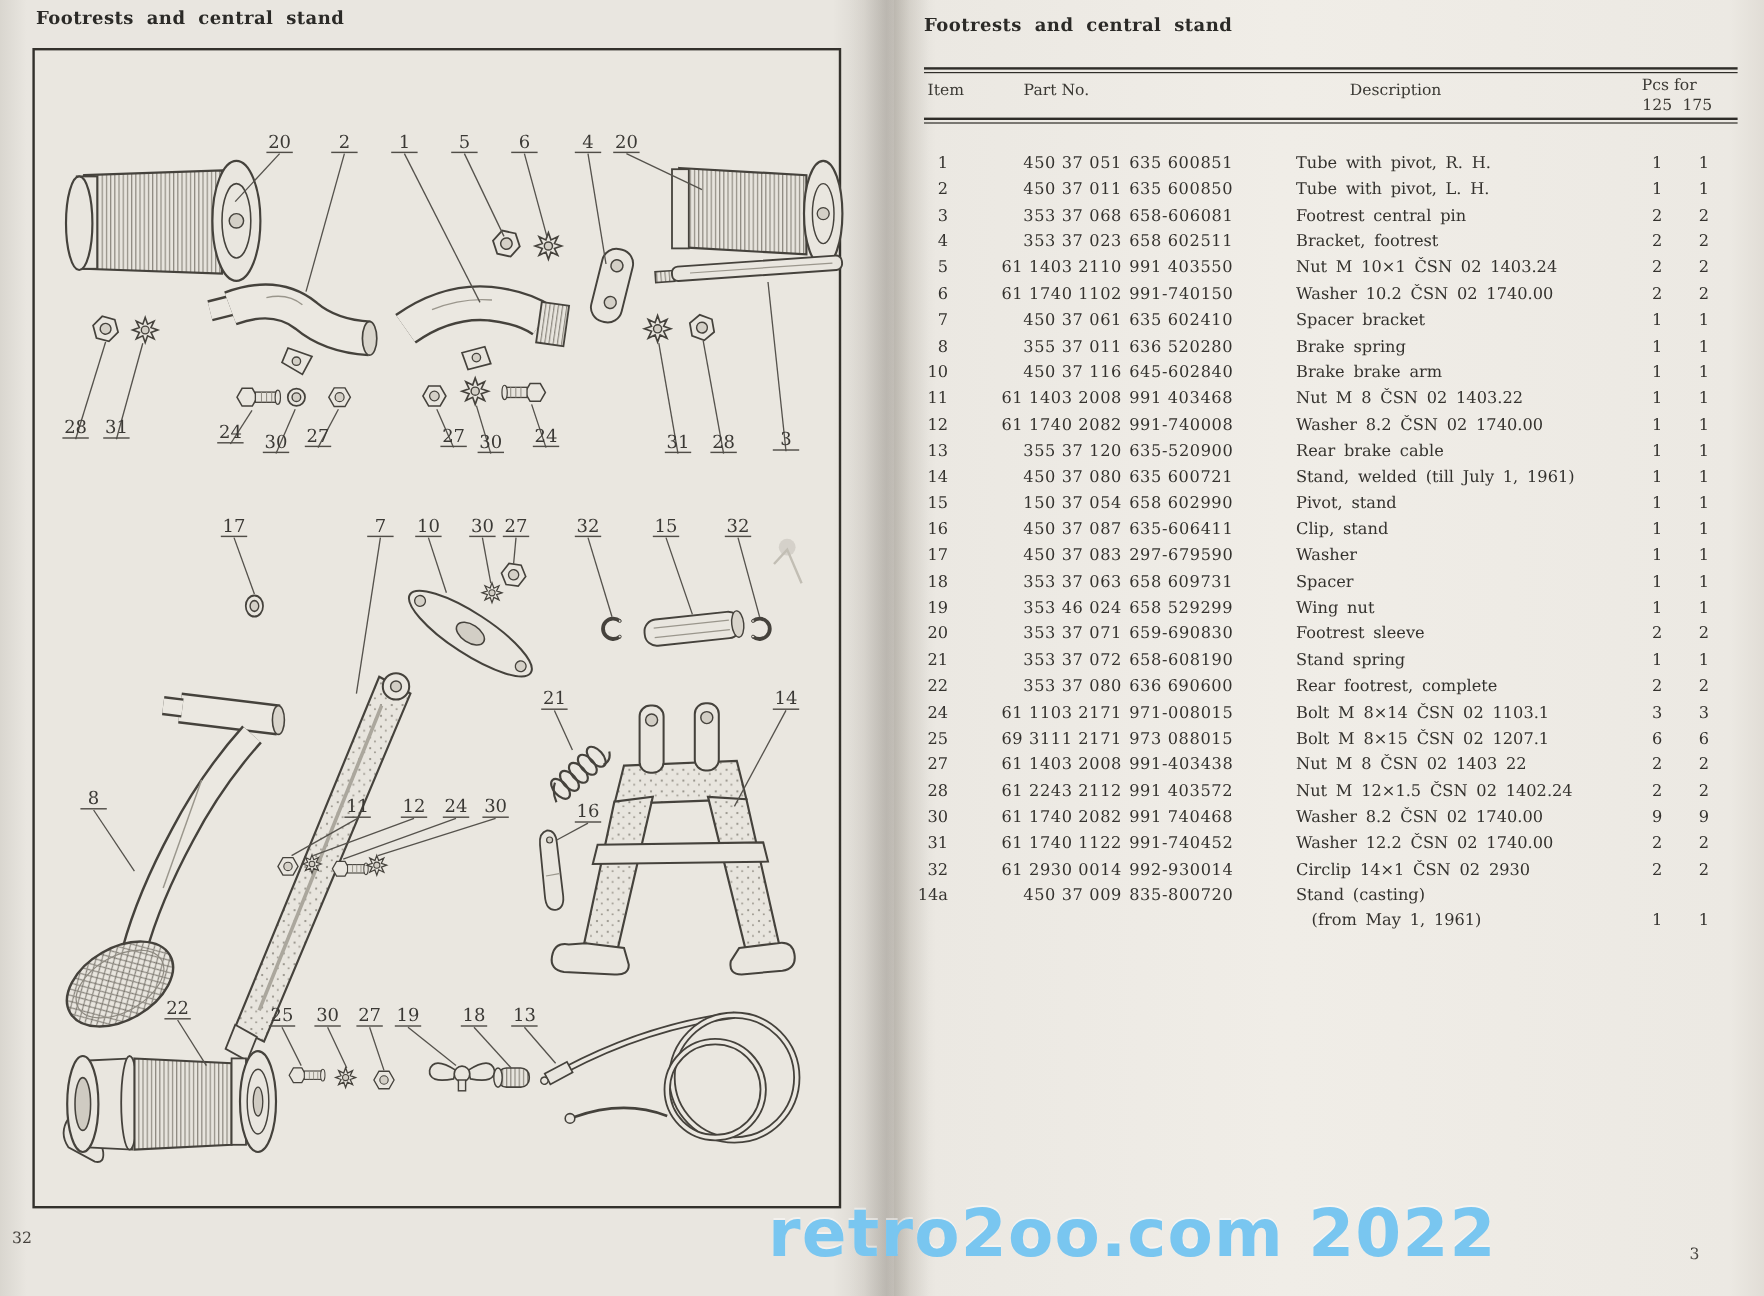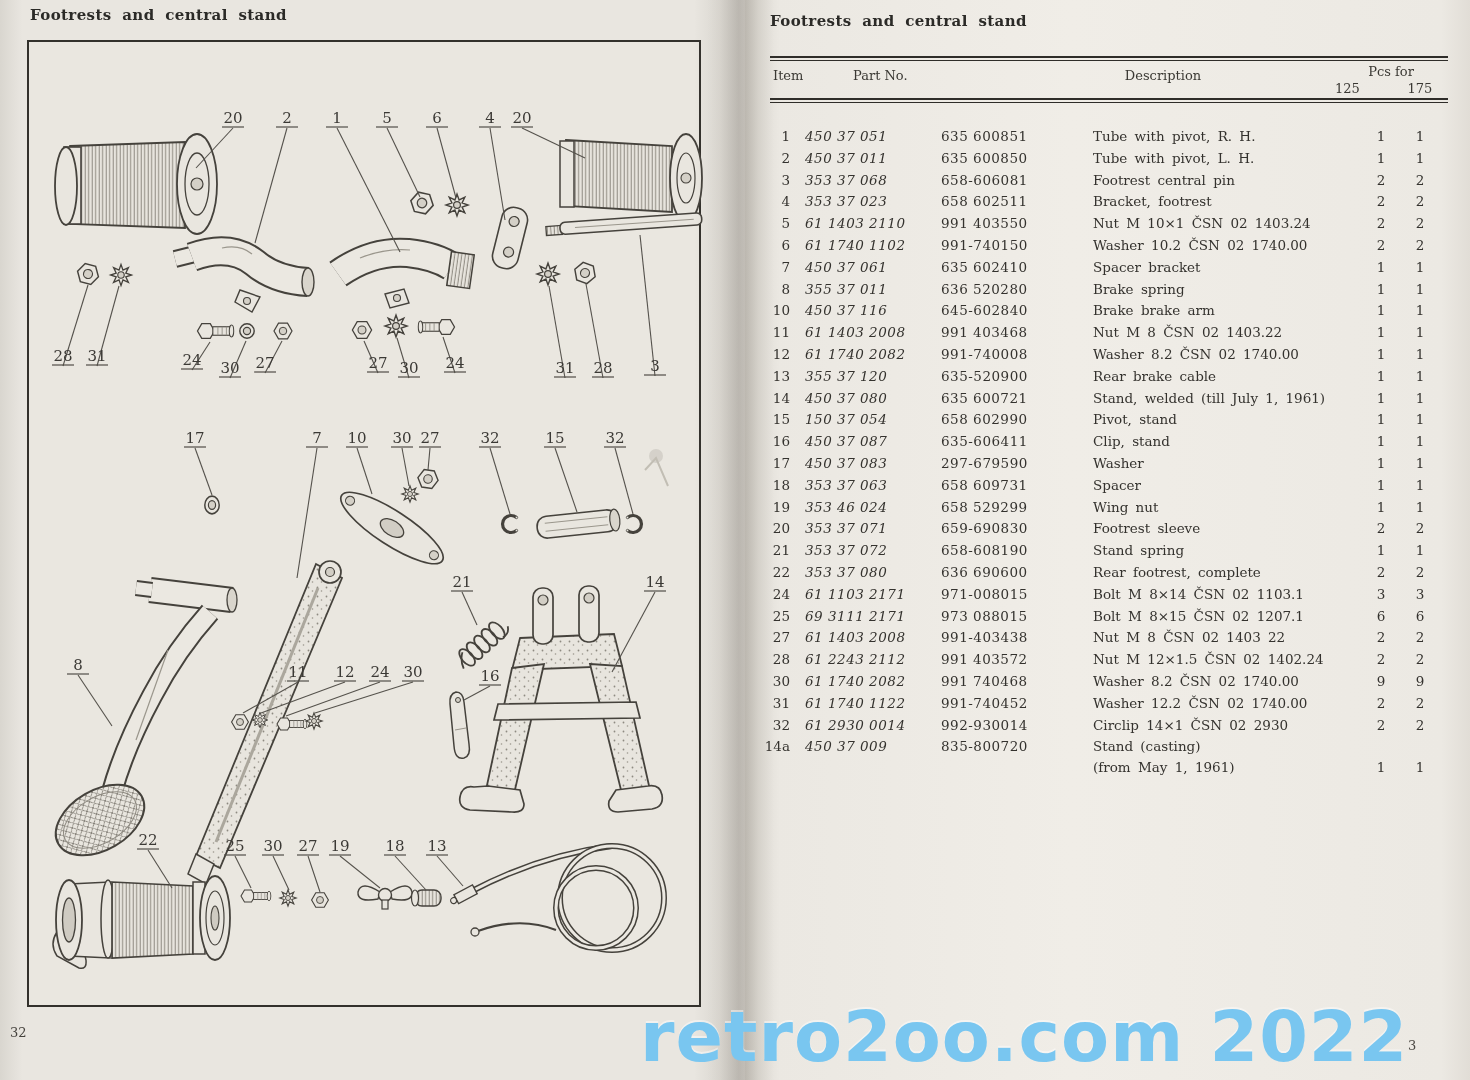--- a/index.html
+++ b/index.html
@@ -21,29 +21,29 @@
   #diagram{position:absolute;left:0;top:0;}
   #page-num-left{position:absolute;left:10px;top:1025px;font-size:13px;color:#45423d;}
   #page-num-right{position:absolute;left:663px;top:1038px;font-size:13px;color:#4a4742;z-index:30;}
   
   #parts-table{position:absolute;left:0;top:0;width:725px;height:1080px;font-size:13.5px;color:#34322e;}
   .rule{position:absolute;left:25px;width:678px;background:#2f2d29;}
   .th{position:absolute;color:#3a3833;font-size:13px;white-space:nowrap;}
   .row{position:absolute;left:0;width:720px;height:22px;white-space:nowrap;}
   .row span{position:absolute;display:block;}
   .c-item{left:10px;width:35px;text-align:right;}
-  .c-p1{left:60px;width:130px;text-align:left;letter-spacing:0.5px;font-style:italic;}
+  .c-p1{left:60px;width:130px;text-align:right;letter-spacing:0.5px;}
   .c-p2{left:196px;width:120px;letter-spacing:0.5px;}
-  .c-desc{left:335px;width:290px;word-spacing:3px;margin-left:13px;}
+  .c-desc{left:335px;width:290px;word-spacing:3px;}
   .c-desc2{left:348px;width:280px;top:21px;word-spacing:3px;}
   .c-125{left:618px;width:36px;text-align:center;}
   .c-175{left:657px;width:36px;text-align:center;}
   #watermark{
     position:absolute;left:640px;top:996px;z-index:20;white-space:nowrap;
-    font-family:"DejaVu Sans", sans-serif;font-weight:bold;font-size:70px;
+    font-family:"DejaVu Sans", sans-serif;font-weight:bold;font-size:55px;
     letter-spacing:1px;color:#79c6f0;
     text-shadow:0 -2px 0 rgba(255,255,255,0.45);
   }
   svg text{font-family:"DejaVu Serif", serif;font-size:15px;fill:#3b3935;}
 </style>
 </head>
 <body>
 
 <div class="page" id="left-page">
   <div class="page-title" id="left-title">Footrests and central stand</div>
@@ -495,22 +495,22 @@
 <div class="page" id="right-page">
   <div class="page-title" id="right-title">Footrests and central stand</div>
 
   <div id="parts-table">
     <div class="rule" style="top:56px;height:2px;"></div>
     <div class="rule" style="top:60px;height:1px;"></div>
     <div class="th" style="left:28px;top:68px;">Item</div>
     <div class="th" style="left:108px;top:68px;">Part No.</div>
     <div class="th" style="left:348px;top:68px;width:140px;text-align:center;">Description</div>
     <div class="th" style="left:616px;top:64px;width:60px;text-align:center;">Pcs for</div>
-    <div class="th" style="left:590px;top:81px;width:36px;text-align:left;">125</div>
-    <div class="th" style="left:657px;top:81px;width:36px;text-align:center;">175</div>
+    <div class="th" style="left:618px;top:81px;width:36px;text-align:center;">125</div>
+    <div class="th" style="left:657px;top:81px;width:36px;">175</div>
     <div class="rule" style="top:98px;height:1.5px;"></div>
     <div class="rule" style="top:102px;height:1px;"></div>
     <div id="table-body">
         <div class="row" style="top: 128px;">
           <span class="c-item">1</span>
           <span class="c-p1">450 37 051</span>
           <span class="c-p2">635 600851</span>
           <span class="c-desc">Tube with pivot, R. H.</span>
           <span class="c-125">1</span>
           <span class="c-175">1</span>

